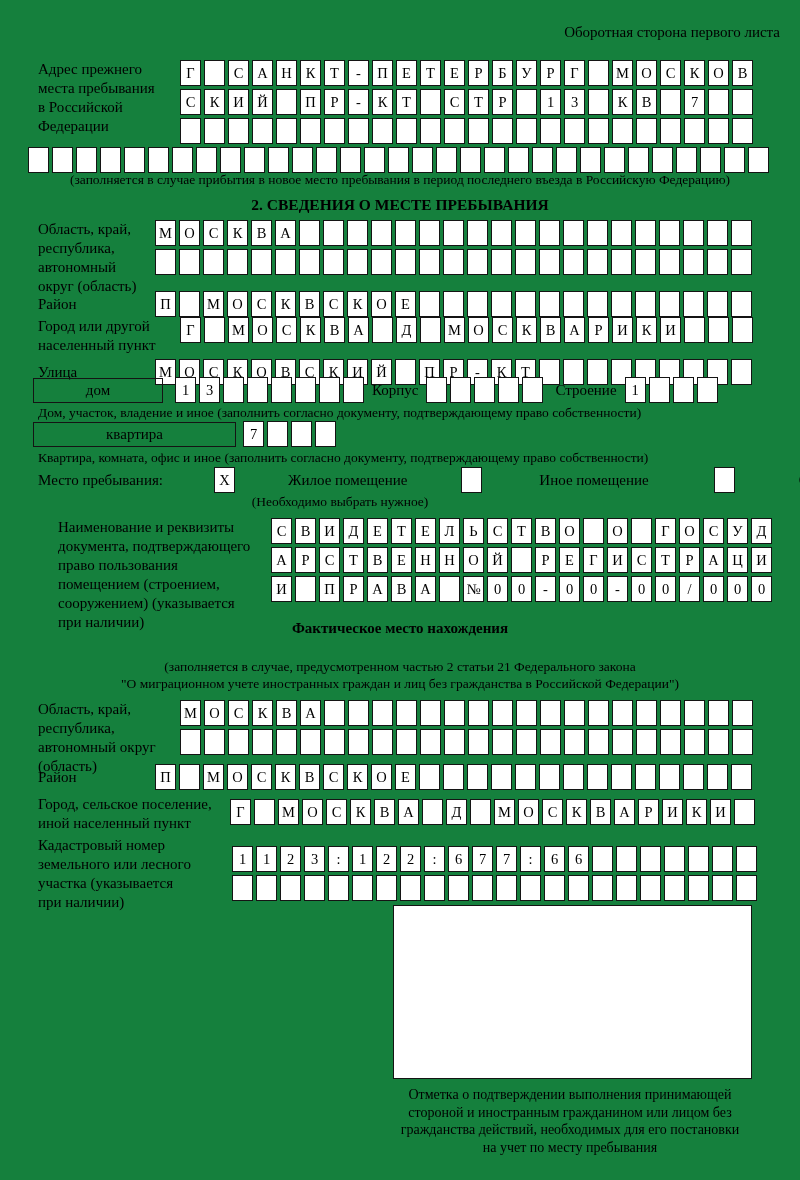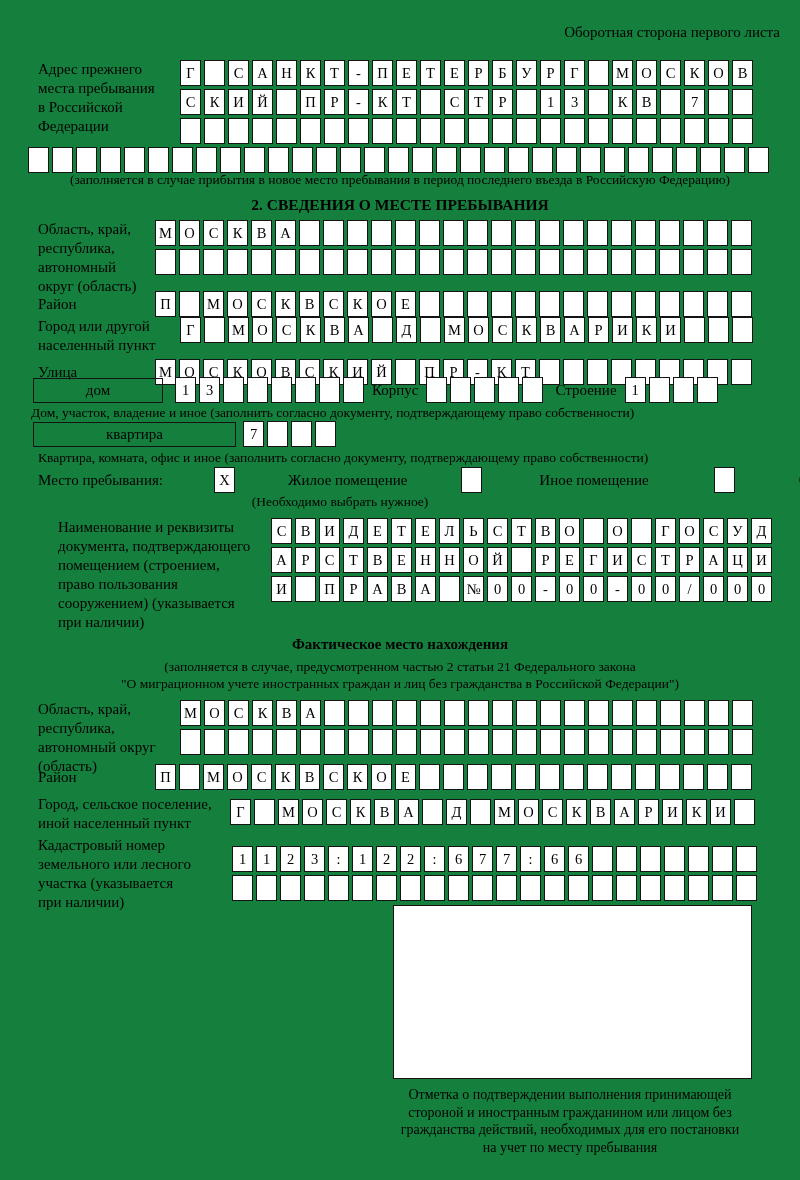--- a/index.html
+++ b/index.html
@@ -344,21 +344,21 @@
         <span class="cell"></span>
       </div>
     <div class="inlabel ml12">Строение</div>
     <div class="cellrow ml8">
         <span class="cell">1</span>
         <span class="cell"></span>
         <span class="cell"></span>
         <span class="cell"></span>
       </div>
   </div>
-  <div class="abs caption" style="top:404px;left:31px;text-align:center;">Дом, участок, владение и иное (заполнить согласно документу, подтверждающему право собственности)</div>
+  <div class="abs caption" style="top:404px;left:38px;text-align:center;">Дом, участок, владение и иное (заполнить согласно документу, подтверждающему право собственности)</div>
 
   <div class="abs hrow" style="top:421px;left:33px;">
     <div class="widebox" style="width:203px;">квартира</div>
     <div class="cellrow ml7">
         <span class="cell">7</span>
         <span class="cell"></span>
         <span class="cell"></span>
         <span class="cell"></span>
       </div>
   </div>
@@ -372,22 +372,22 @@
     <div class="inlabel ml13">Иное помещение</div>
     <span class="cell ml21"></span>
     <div class="inlabel ml20">Организация</div>
   </div>
   <div class="abs caption" style="top:493px;left:155px;width:370px;text-align:center;">(Необходимо выбрать нужное)</div>
 
   <div class="field" style="top:518px;">
     <div class="flabel w213">
         <div>Наименование и реквизиты</div>
         <div>документа, подтверждающего</div>
+        <div>право пользования</div>
         <div>помещением (строением,</div>
-        <div>право пользования</div>
         <div>сооружением) (указывается</div>
         <div>при наличии)</div>
       </div>
     <div class="rows">
       <div class="cellrow">
           <span class="cell">С</span>
           <span class="cell">В</span>
           <span class="cell">И</span>
           <span class="cell">Д</span>
           <span class="cell">Е</span>
@@ -450,21 +450,21 @@
           <span class="cell">0</span>
           <span class="cell">0</span>
           <span class="cell">/</span>
           <span class="cell">0</span>
           <span class="cell">0</span>
           <span class="cell">0</span>
         </div>
     </div>
   </div>
 
-  <div class="abs sectitle centerfull" style="top:636px;font-size:15px;">Фактическое место нахождения</div>
+  <div class="abs sectitle centerfull" style="top:620px;font-size:15px;">Фактическое место нахождения</div>
   <div class="abs caption centerfull" style="top:658px;">
       <div>(заполняется в случае, предусмотренном частью 2 статьи 21 Федерального закона</div>
       <div>"О миграционном учете иностранных граждан и лиц без гражданства в Российской Федерации")</div>
     </div>
 
   <div class="field" style="top:700px;">
     <div class="flabel w142">
         <div>Область, край,</div>
         <div>республика,</div>
         <div>автономный округ</div>

